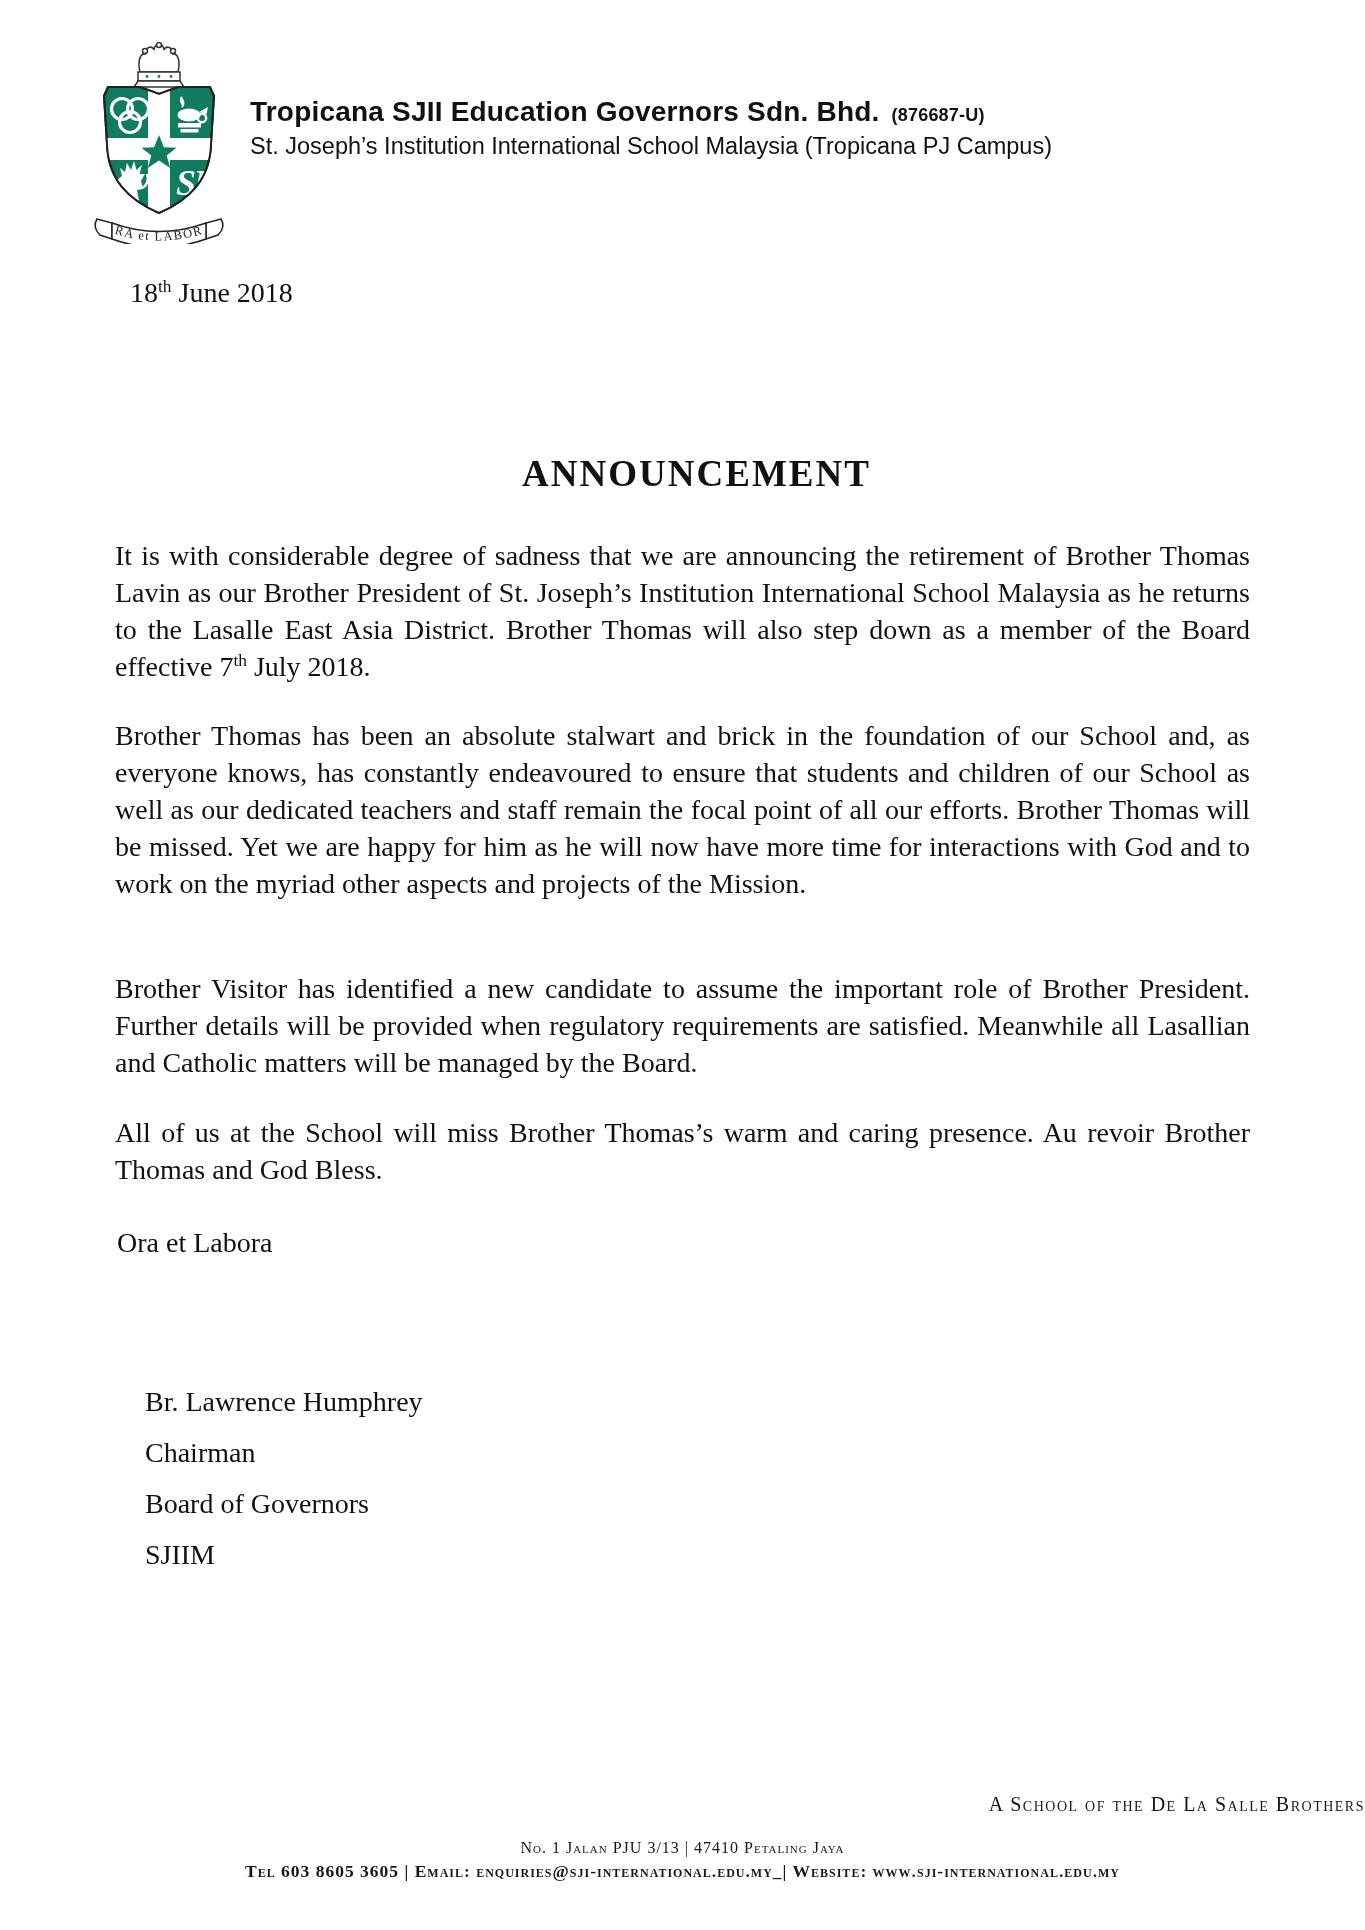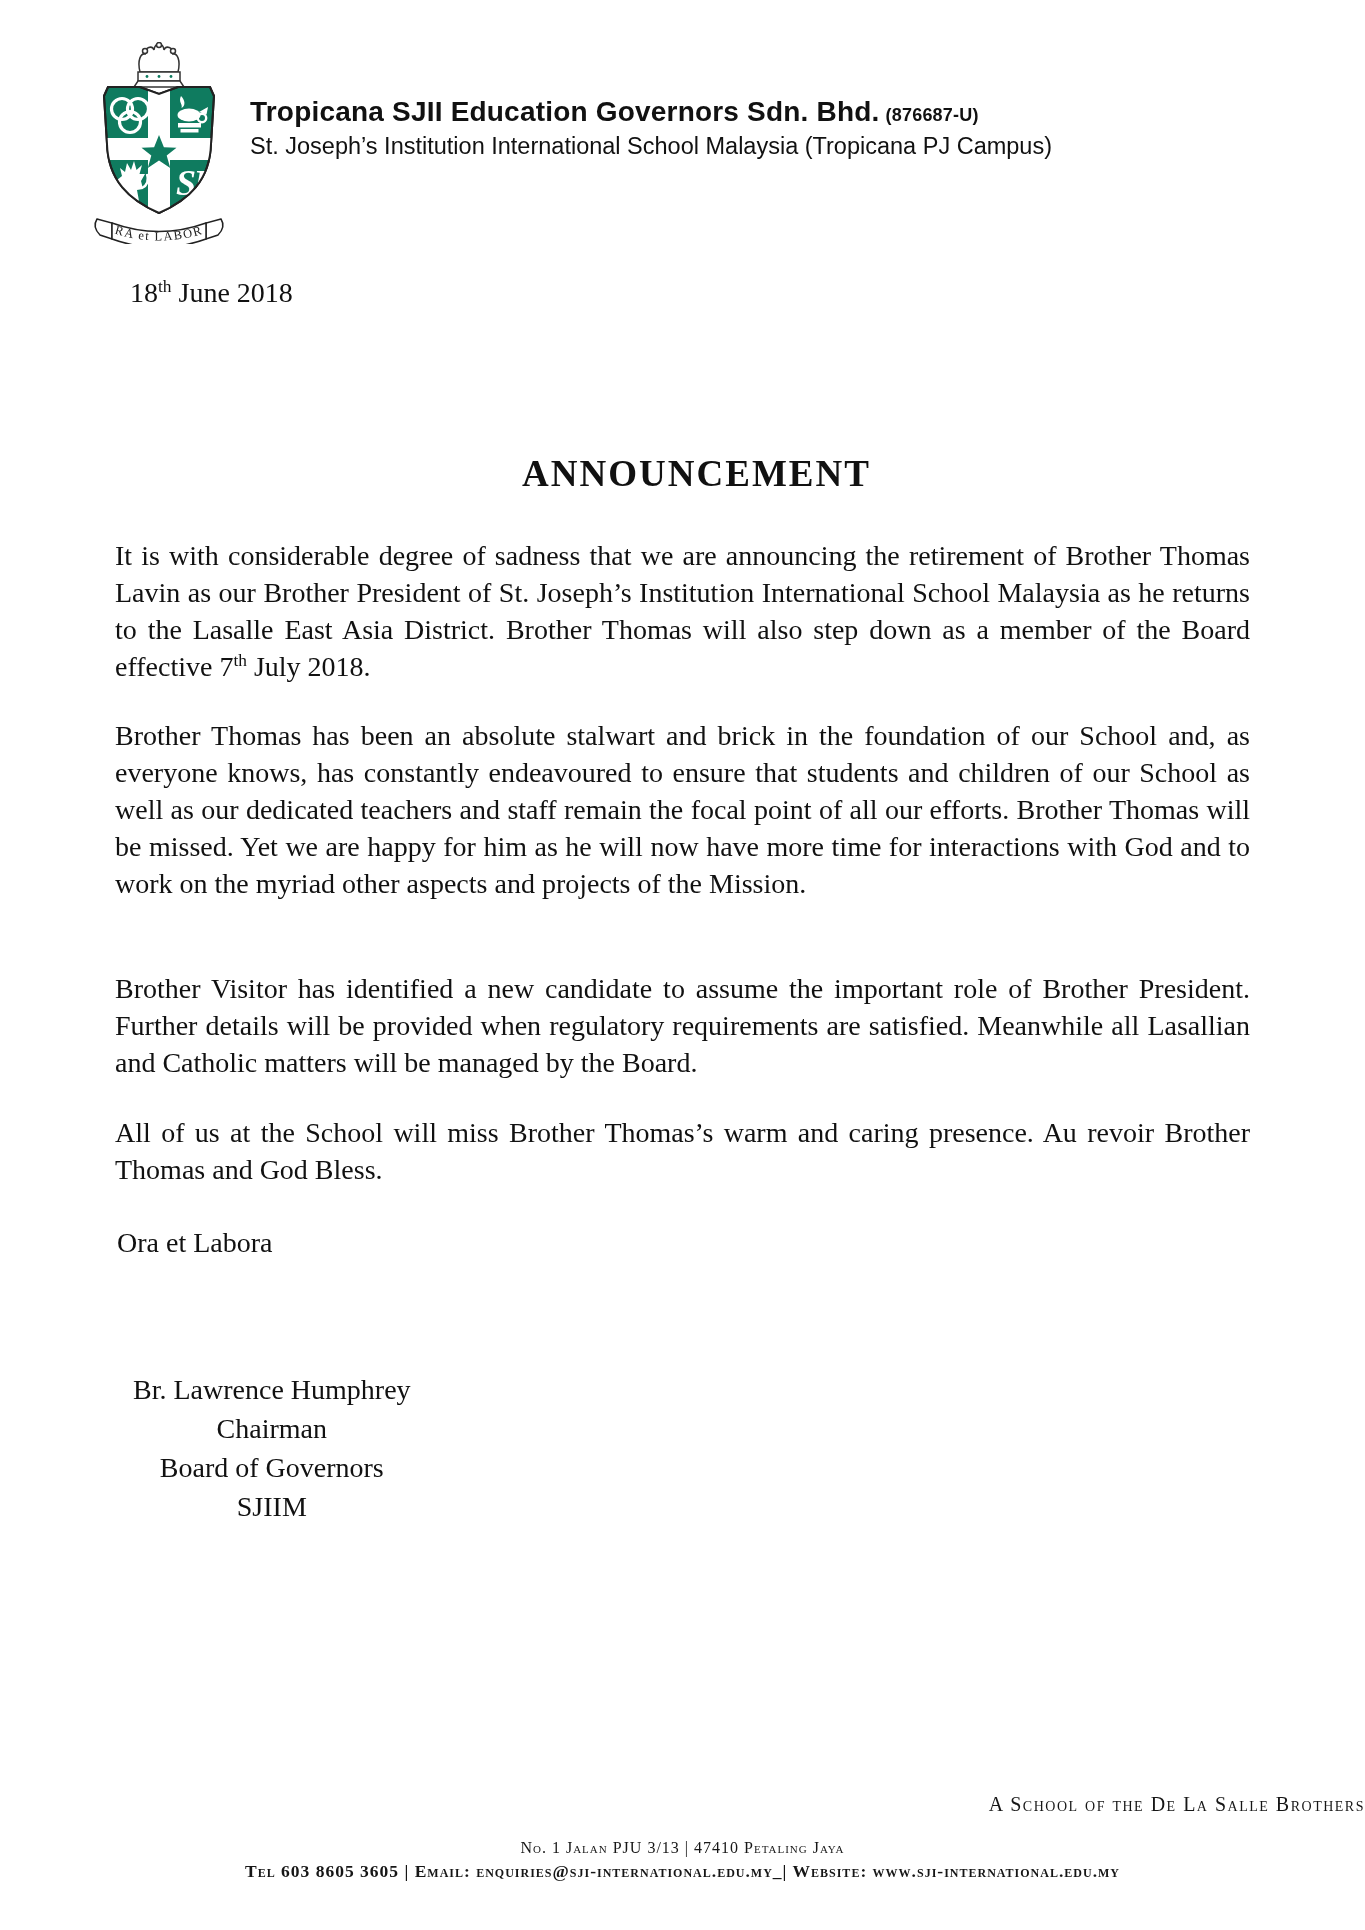--- a/index.html
+++ b/index.html
@@ -10,40 +10,40 @@
     margin:0 auto;
     background:#ffffff;
     font-family:"Liberation Serif", serif;
     color:#111;
     overflow:hidden;
   }
   
   .crest{position:absolute;left:84px;top:42px;width:150px;height:202px;}
   .header-text{position:absolute;left:250px;top:96px;font-family:"Liberation Sans", sans-serif;}
   .company-line{font-size:28px;font-weight:bold;letter-spacing:.2px;white-space:nowrap;}
-  .company-reg{font-size:18px;font-weight:bold;margin-left:6px;}
+  .company-reg{font-size:18px;font-weight:bold;margin-left:12px;}
   .school-line{font-size:23.5px;margin-top:5px;white-space:nowrap;}
   
   .date{position:absolute;left:130px;top:277px;font-size:28px;text-align:right;}
   .date sup,.body-sup{font-size:.62em;vertical-align:super;line-height:0;}
   .letter-title{
     position:absolute;left:129px;top:452px;width:1135px;
     text-align:center;font-size:37px;font-weight:bold;letter-spacing:2px;
   }
   .para{
     position:absolute;left:115px;width:1135px;
     font-size:28px;line-height:37px;text-align:justify;margin:0;
   }
   .p1{top:537px;}
   .p2{top:717px;}
   .p3{top:970px;}
   .p4{top:1114px;}
   .valediction{position:absolute;left:117px;top:1224px;font-size:28px;line-height:37px;}
   .signature{position:absolute;left:131px;top:1369px;font-size:28px;line-height:37px;}
-  .signature div{margin:2px;text-align:center;}
+  .signature div{margin:14px;}
   
   .footer{
     position:absolute;left:0;top:1793px;width:100%;
     text-align:center;font-variant:small-caps;color:#161616;
   }
   .footer-line1{font-size:20px;letter-spacing:1.5px;text-align:right;}
   .footer-line2{font-size:16px;letter-spacing:1px;margin-top:23px;}
   .footer-line3{font-size:17.5px;letter-spacing:1px;margin-top:4px;white-space:nowrap;font-weight:bold;}
 </style>
 </head>

